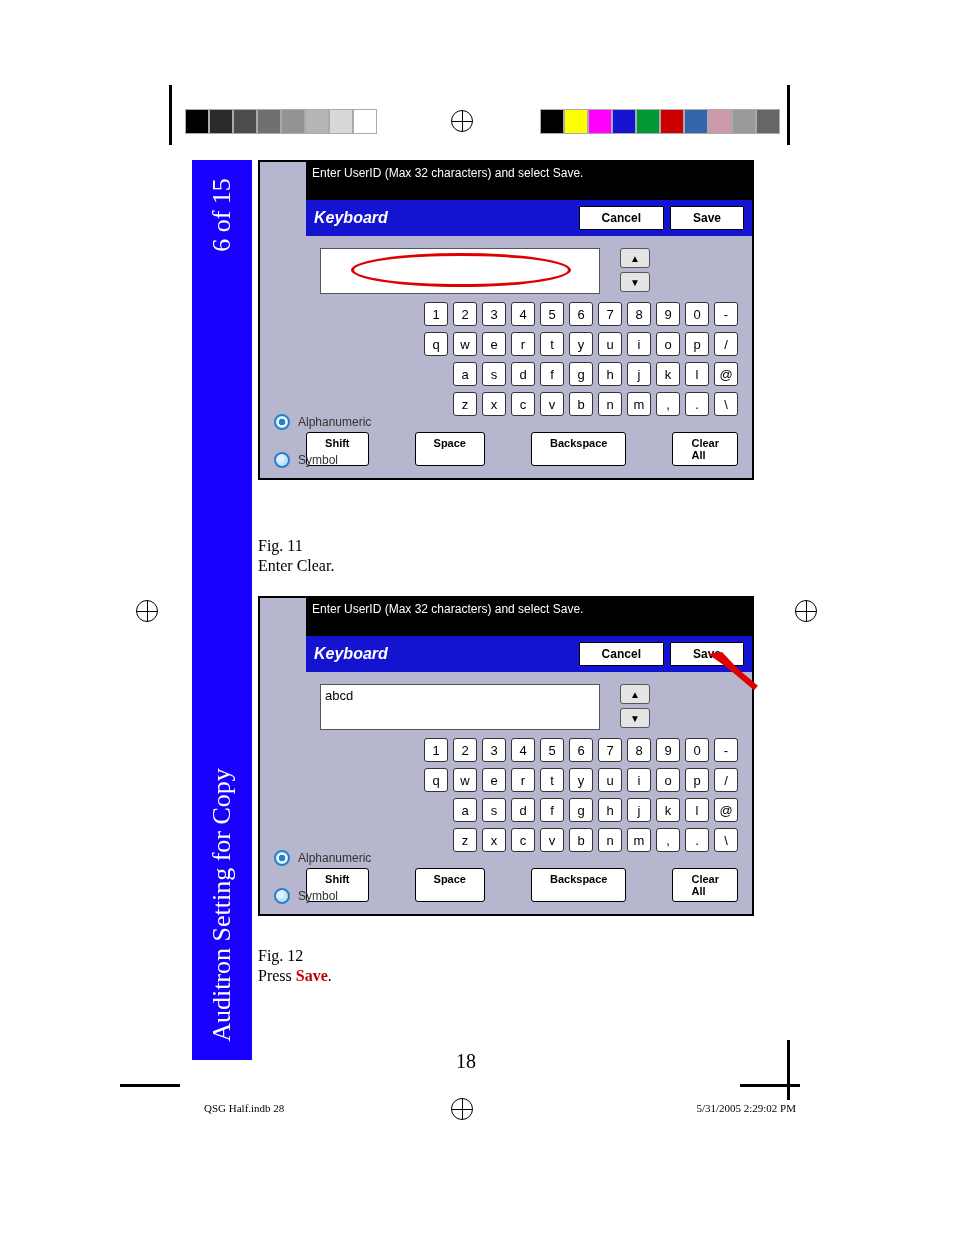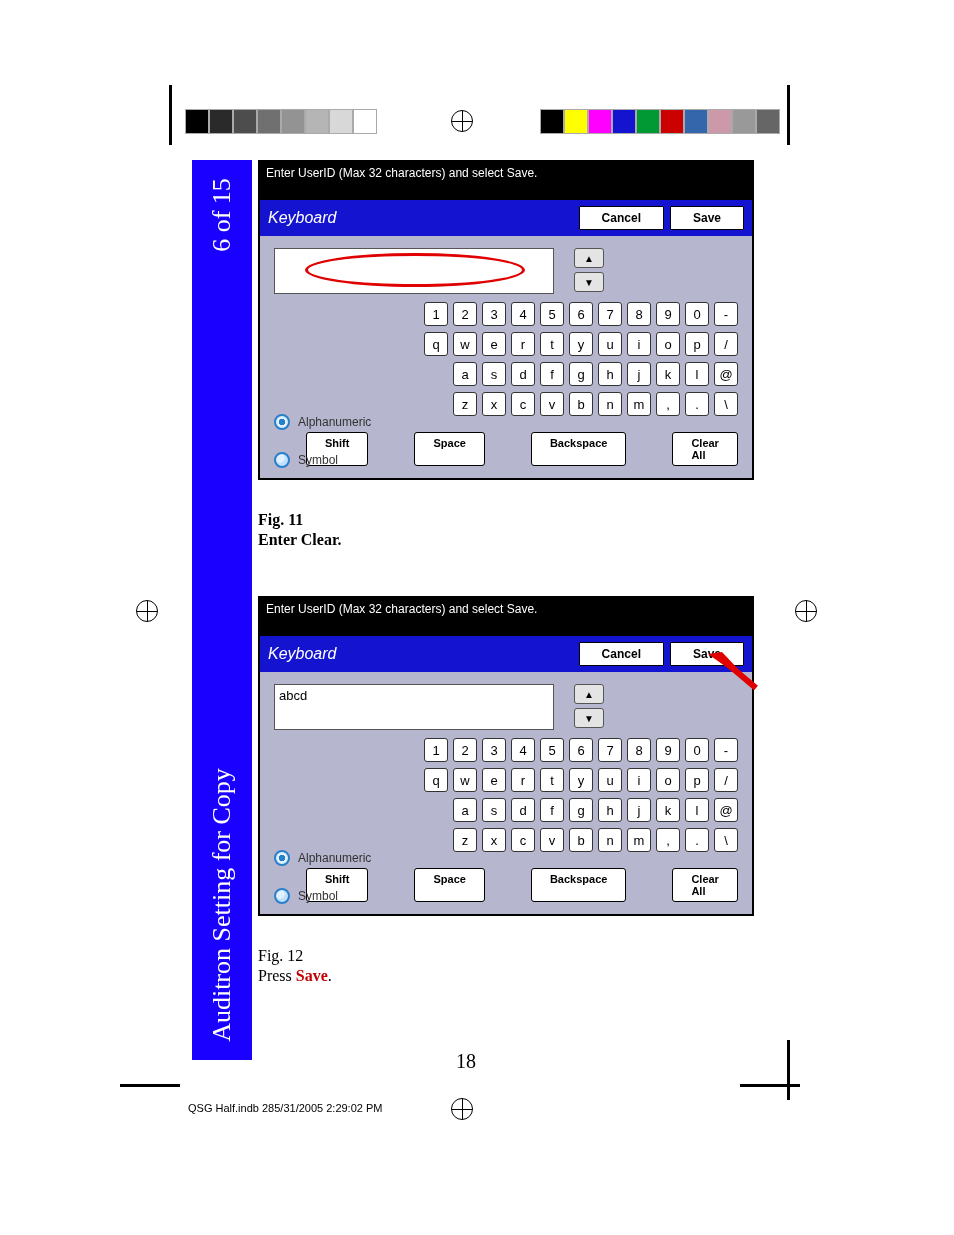--- a/index.html
+++ b/index.html
@@ -62,36 +62,37 @@
   }
 
   
   .kbshot {
     position:absolute;
     left:258px;
     width:496px;
     border:2px solid #000;
     background:#b6b6cf;
     font-size:12px;
+    padding-left:46px;
   }
   .kbshot .instr {
     padding:4px 6px;
     background:#000;
     color:#fff;
     font-size:12px;
   }
   .kbshot .header {
     background:#1414d0;
     color:#fff;
     display:flex;
     align-items:center;
     padding:6px 8px;
     gap:6px;
   }
-  .kbshot .header .title { font-weight:normal; font-style:italic; font-size:16px; flex:1;}
+  .kbshot .header .title { font-weight:bold; font-style:italic; font-size:16px; flex:1;}
   .kbshot .hbtn {
     background:#fff; color:#000;
     border:1px solid #000;
     border-radius:1px;
     padding:4px 22px;
     font-size:12px; font-weight:bold;
     position:relative;
   }
 
   .kbshot .textarea-row {
@@ -179,25 +180,25 @@
 
   .pagenum {
     position:absolute;
     left:456px; top:1050px;
     font-family:"Times New Roman", serif;
     font-size:20px;
   }
 
   .footerline {
     position:absolute;
-    left:188px; width:592px;
+    left:204px; width:592px;
     top:1102px;
     font-size:11px;
-    font-family:Liberation Sans, sans-serif;
-    display:flex; 
+    font-family:Liberation Serif, serif;
+    display:flex; justify-content:space-between;
   }
 
   .save-hint-arrow {
     position:absolute;
     pointer-events:none;
   }
 </style>
 </head>
 <body>
 
@@ -322,21 +323,21 @@
       </div>
   </div>
   <div class="footer-keys">
     <span class="fbtn">Shift</span>
     <span class="fbtn">Space</span>
     <span class="fbtn">Backspace</span>
     <span class="fbtn">Clear All</span>
   </div>
 </div>
 
-<div class="caption" style="top:510px;font-weight:bold;">
+<div class="caption" style="top:536px;">
   <span>Fig. 11</span><br>
   <span>Enter Clear.</span>
 </div>
 
 <div class="kbshot" style="top:596px;">
   <div class="instr">Enter UserID (Max 32 characters) and select Save.</div>
   <div style="height:16px;background:#000;"></div>
   <div class="header">
     <span class="title">Keyboard</span>
     <span class="hbtn">Cancel</span>

